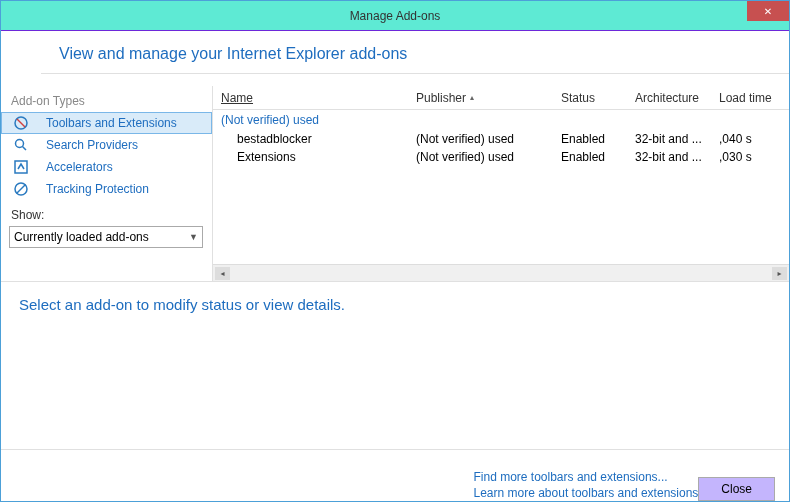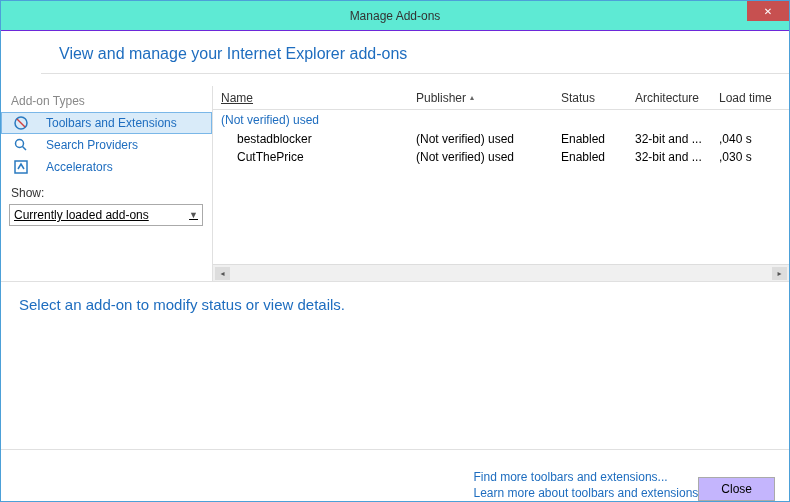--- a/index.html
+++ b/index.html
@@ -8,21 +8,21 @@
     .titlebar .title { color: #333; font-size: 12px; }
     .close-btn { position: absolute; right: 0; top: 0; width: 42px; height: 20px; background: #c75050; color: #fff; display: flex; align-items: center; justify-content: center; cursor: pointer; font-size: 10px; font-family: Arial; }
     .header { padding: 14px 18px 10px; color: #1e6dbf; font-size: 16px; border-bottom: 1px solid #e0e0e0; margin-left: 40px; }
     .main { display: flex; height: 195px; margin-top: 12px; }
     .sidebar { width: 212px; border-right: 1px solid #e0e0e0; padding: 6px 0 0 0; }
     .sidebar-label { color: #888; font-size: 12px; padding: 2px 10px 4px; }
     .sidebar-item { display: flex; align-items: center; gap: 17px; padding: 3px 12px; color: #1e6dbf; cursor: pointer; }
     .sidebar-item.selected { background: #d9ebf9; border: 1px solid #7ab7e8; padding: 2px 11px; }
     .sidebar-icon { width: 16px; height: 16px; display: inline-flex; align-items: center; justify-content: center; flex-shrink: 0; }
     .show-label { padding: 8px 10px 2px; color: #333; }
-    .dropdown { margin: 2px 8px; width: 194px; height: 22px; border: 1px solid #aaa; background: #fff; font-size: 12px; padding: 0 4px; display: flex; align-items: center; justify-content: space-between; cursor: pointer; text-decoration: underline; }
+    .dropdown { margin: 2px 8px; width: 194px; height: 22px; border: 1px solid #aaa; background: #fff; font-size: 12px; padding: 0 4px; display: flex; align-items: center; justify-content: space-between; cursor: pointer; }
     .content { flex: 1; overflow: hidden; display: flex; flex-direction: column; }
     .table-header { display: flex; border-bottom: 1px solid #e0e0e0; height: 24px; align-items: center; color: #333; }
     .th { padding: 3px 8px; position: relative; }
     .th-name { width: 195px; text-decoration: underline; }
     .th-publisher { width: 145px; display:flex; align-items:center; gap:4px;}
     .th-status { width: 74px; }
     .th-arch { width: 84px; }
     .th-load { width: 70px; }
     .sort-arrow { font-size: 8px; color: #666; }
     .table-body { flex: 1; overflow-y: auto; }
@@ -82,20 +82,29 @@
     <div class="sidebar-item">
       <span class="sidebar-icon">
         <svg width="16" height="16" viewBox="0 0 16 16">
             <rect x="2" y="2" width="12" height="12" fill="none" stroke="#2a7ac0" stroke-width="1.5"></rect>
             <path d="M5 10 L8 5 L11 10" fill="none" stroke="#2a7ac0" stroke-width="1.5"></path>
           </svg>
       </span>
       <span>Accelerators</span>
     </div>
 
+    <div class="sidebar-item">
+      <span class="sidebar-icon">
+        <svg width="16" height="16" viewBox="0 0 16 16">
+            <circle cx="8" cy="8" r="6" fill="none" stroke="#2a7ac0" stroke-width="1.5"></circle>
+            <line x1="3.5" y1="12.5" x2="12.5" y2="3.5" stroke="#2a7ac0" stroke-width="1.5"></line>
+          </svg>
+      </span>
+      <span>Tracking Protection</span>
+    </div>
 
     <div class="show-label">Show:</div>
     <div class="dropdown">
       <span>Currently loaded add-ons</span>
       <span style="font-size:9px;color:#555;">▼</span>
     </div>
   </div>
 
   <div class="content">
     <div class="table-header">
@@ -111,21 +120,21 @@
     <div class="table-body">
       <div class="group-row">(Not verified) used</div>
       <div class="data-row">
         <div class="td-name">bestadblocker</div>
         <div class="td-publisher">(Not verified) used</div>
         <div class="td-status">Enabled</div>
         <div class="td-arch">32-bit and ...</div>
         <div class="td-load">,040 s</div>
       </div>
       <div class="data-row">
-        <div class="td-name">CutThePrice</div>
+        <div class="td-name">Extensions</div>
         <div class="td-publisher">(Not verified) used</div>
         <div class="td-status">Enabled</div>
         <div class="td-arch">32-bit and ...</div>
         <div class="td-load">,030 s</div>
       </div>
     </div>
     <div class="hscroll">
       <div class="hscroll-arrow">◂</div>
       <div class="hscroll-arrow">▸</div>
     </div>

